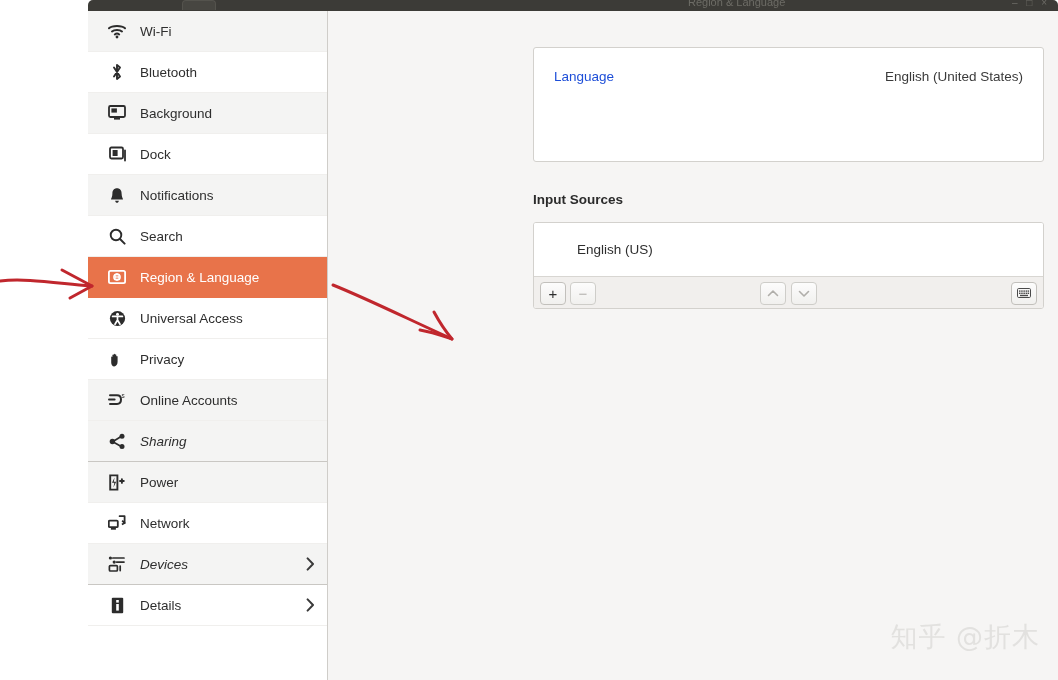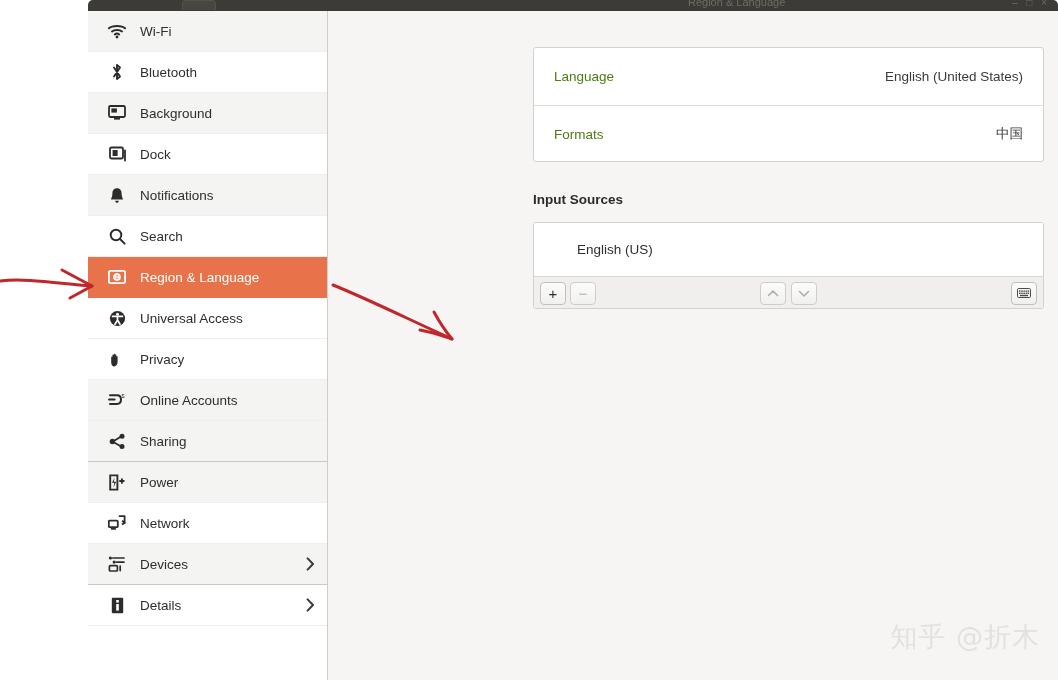--- a/index.html
+++ b/index.html
@@ -79,21 +79,21 @@
     box-sizing: border-box;
     background: #ffffff;
     border-bottom: 1px solid #f0efed;
     cursor: default;
   }
   .nav-item.alt { background: #f4f4f3; }
   .nav-item.selected {
     background: #e8734a;
     border-bottom: 1px solid #e8734a;
   }
-  .nav-item.sep-strong { border-bottom: 1px solid #c9c7c3; }
+  .nav-item.sep-strong { border-bottom: 1px solid #c9c7c3; font-style: italic; }
   .nav-ico {
     width: 22px;
     min-width: 22px;
     height: 22px;
     margin-right: 12px;
     display: flex;
     align-items: center;
     justify-content: center;
     color: #2c2c2c;
   }
@@ -130,21 +130,21 @@
   #lang-card { left: 204px; top: 36px; width: 511px; height: 115px; }
   .card-row {
     display: flex;
     align-items: center;
     justify-content: space-between;
     height: 57px;
     padding: 0 20px;
     box-sizing: border-box;
   }
   .card-row + .card-row { border-top: 1px solid #e0dedb; }
-  .row-key { font-size: 13.5px; color: #4d7c0f; }
+  .row-key { font-size: 13.5px; color: #1d4ed8; }
   .row-val { font-size: 13.5px; color: #3a3a3a; }
 
   #input-sources-heading {
     position: absolute;
     left: 204px; top: 181px;
     font-size: 13.5px;
     font-weight: bold;
     color: #2b2b2b;
   }
 
@@ -413,24 +413,20 @@
           </span>
         </div>
       </div>
 
     <div id="main">
 
       <div class="card" id="lang-card">
         <div class="card-row">
           <span class="row-key">Language</span>
           <span class="row-val">English (United States)</span>
-        </div>
-        <div class="card-row">
-          <span class="row-key">Formats</span>
-          <span class="row-val">中国</span>
         </div>
       </div>
 
       <div id="input-sources-heading">Input Sources</div>
 
       <div class="card" id="sources-card">
         <div id="sources-list">
           <span class="src-item">English (US)</span>
         </div>
         <div id="sources-toolbar">

